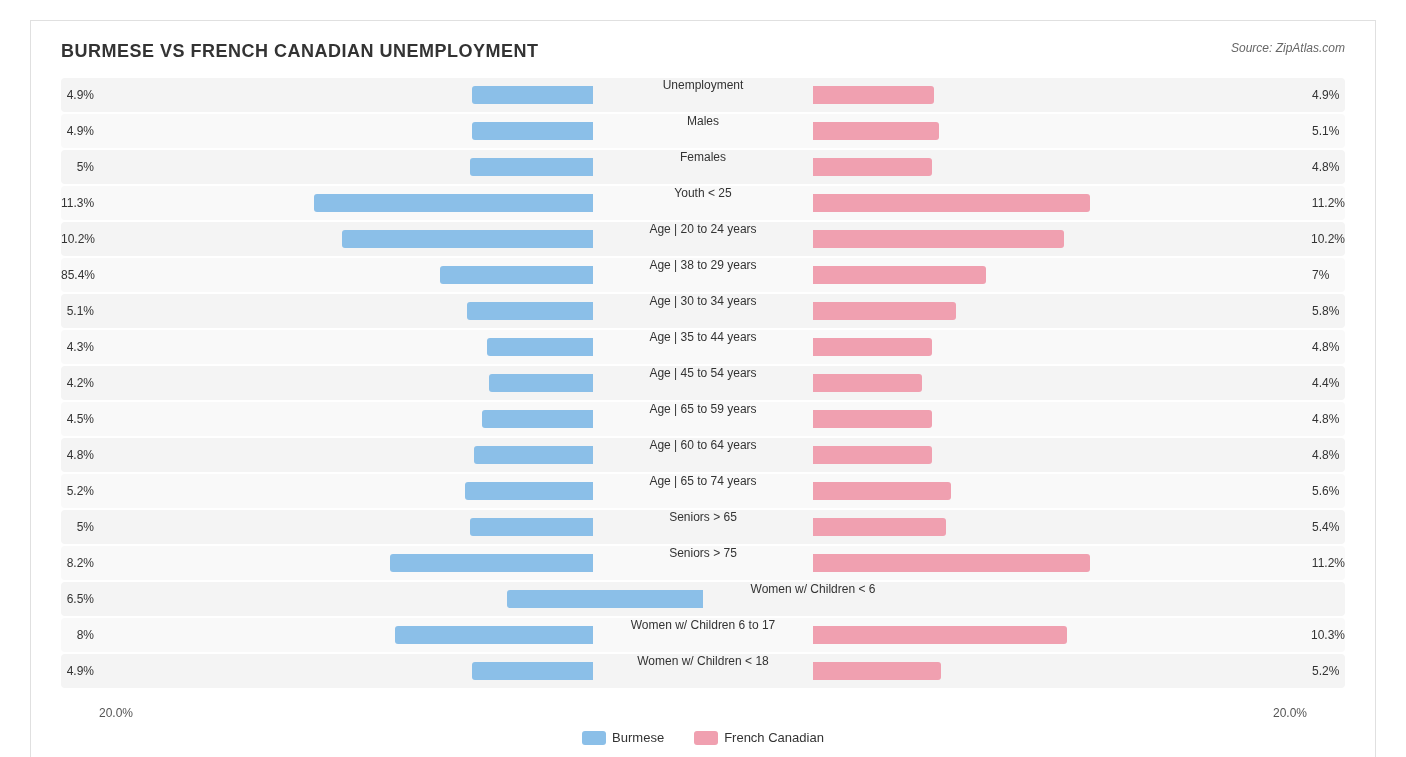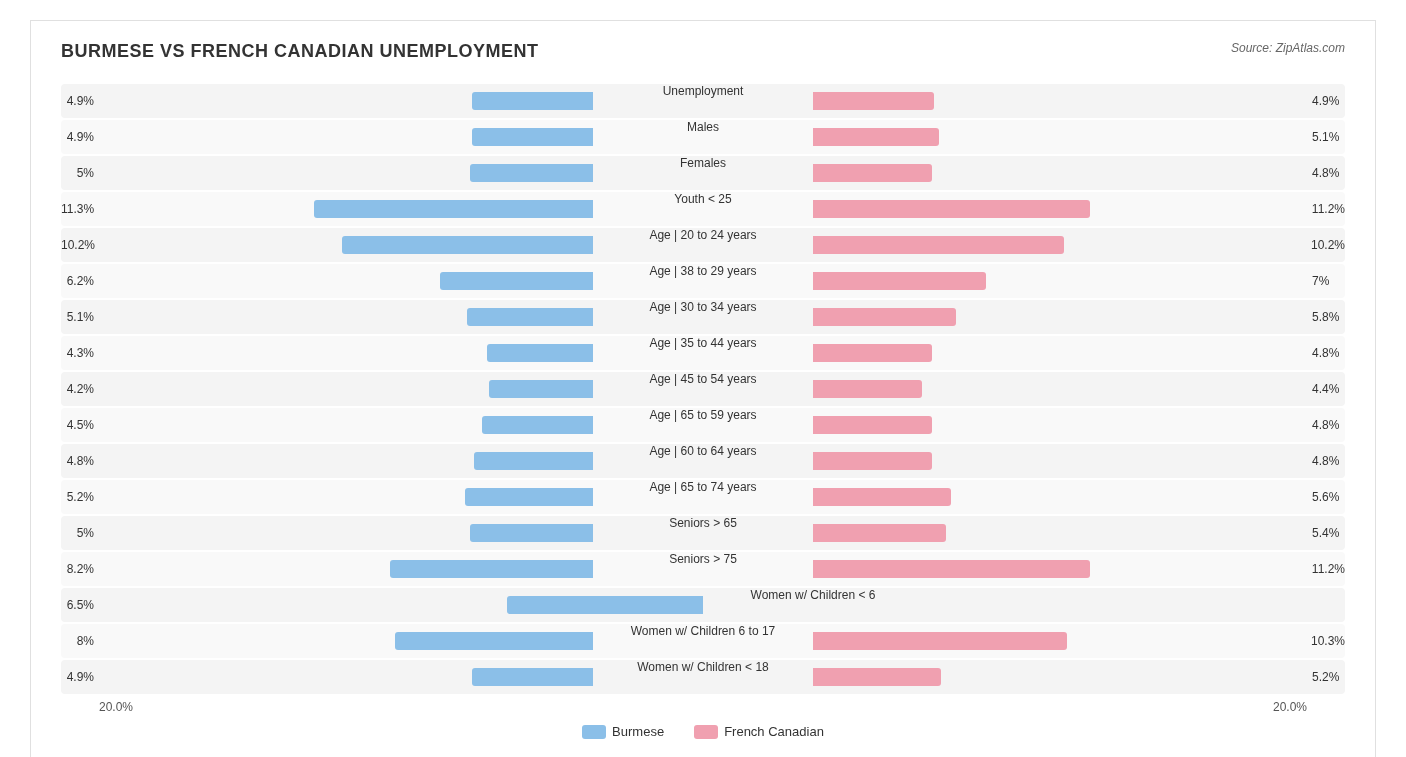--- a/index.html
+++ b/index.html
@@ -13,21 +13,21 @@
     .chart-container {
       width: 100%;
       background: #fff;
       border: 1px solid #e0e0e0;
       padding: 20px 30px 30px 30px;
     }
     .chart-header {
       display: flex;
       justify-content: space-between;
       align-items: flex-start;
-      margin-bottom: 22px;
+      margin-bottom: 16px;
     }
     .chart-title {
       font-size: 18px;
       font-weight: bold;
       color: #333;
       text-transform: uppercase;
       letter-spacing: 0.5px;
     }
     .chart-source {
       font-size: 12px;
@@ -134,21 +134,21 @@
       font-weight: bold;
       color: #1a1a1a;
     }
     .bar-row.max-highlight .right-value {
       font-weight: bold;
       color: #1a1a1a;
     }
     .axis-row {
       display: flex;
       width: 100%;
-      margin-top: 6px;
+      margin-top: 18px;
     }
     .axis-left {
       width: 50%;
       display: flex;
       justify-content: flex-start;
       font-size: 12px;
       color: #555;
       padding-left: 38px;
     }
     .axis-right {
@@ -273,21 +273,21 @@
           <div class="right-bar-wrapper">
             <span class="bar-pink" style="width:51%;"></span>
           </div>
           <div class="right-value">10.2%</div>
         </div>
       </div>
     </div>
       <div class="bar-row">
       <div class="bar-row-inner">
         <div class="left-section">
-          <div class="left-value">6.2%</div>
+          <div class="left-value">85.4%</div>
           <div class="left-bar-wrapper">
             <span class="bar-blue" style="width:31%;"></span>
           </div>
         </div>
         <div class="center-label">Age | 38 to 29 years</div>
         <div class="right-section">
           <div class="right-bar-wrapper">
             <span class="bar-pink" style="width:35%;"></span>
           </div>
           <div class="right-value">7%</div>

